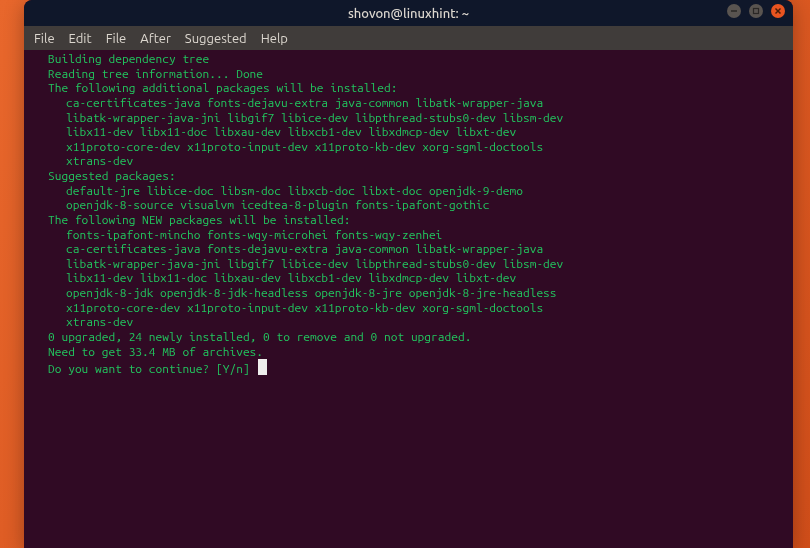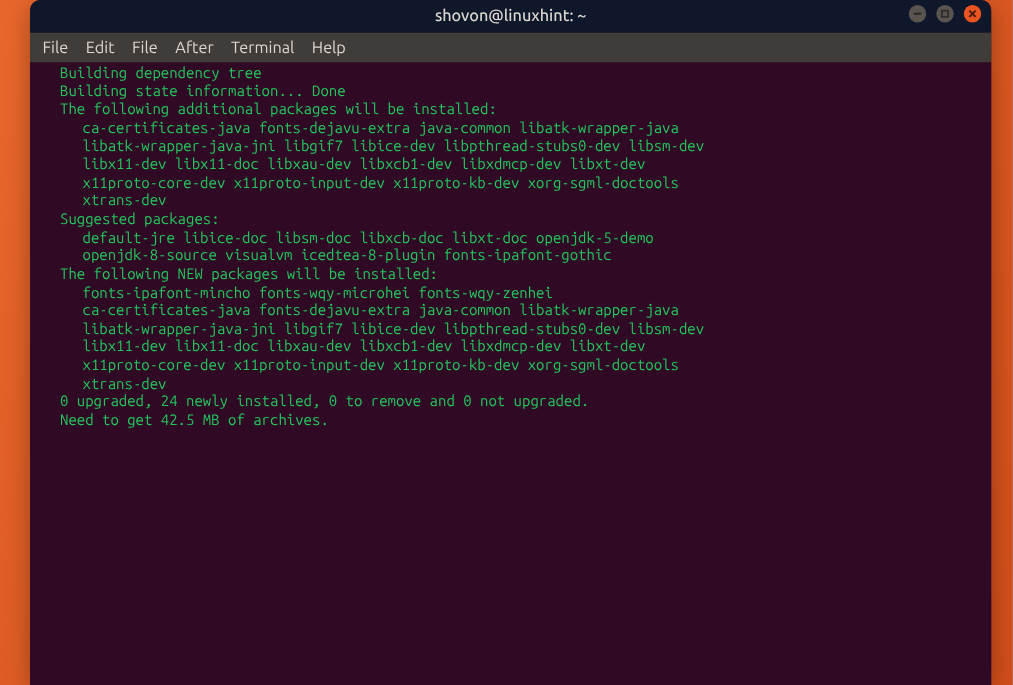--- a/index.html
+++ b/index.html
@@ -116,40 +116,42 @@
             <line x1="6.5" y1="1.5" x2="1.5" y2="6.5" stroke="#4a1c06" stroke-width="1.5"></line>
           </svg>
       </div>
     </div>
   </div>
   <div class="menubar">
     <span class="menu-item">File</span>
     <span class="menu-item">Edit</span>
     <span class="menu-item">File</span>
     <span class="menu-item">After</span>
-    <span class="menu-item">Terminal</span>
+    <span class="menu-item">Suggested</span>
     <span class="menu-item">Help</span>
   </div>
   <div class="terminal-body">
     <div id="lines-container">
         <div class="line">Building dependency tree</div>
-        <div class="line">Building state information... Done</div>
+        <div class="line">Reading tree information... Done</div>
         <div class="line">The following additional packages will be installed:</div>
         <div class="line indent">ca-certificates-java fonts-dejavu-extra java-common libatk-wrapper-java</div>
         <div class="line indent">libatk-wrapper-java-jni libgif7 libice-dev libpthread-stubs0-dev libsm-dev</div>
         <div class="line indent">libx11-dev libx11-doc libxau-dev libxcb1-dev libxdmcp-dev libxt-dev</div>
         <div class="line indent">x11proto-core-dev x11proto-input-dev x11proto-kb-dev xorg-sgml-doctools</div>
         <div class="line indent">xtrans-dev</div>
         <div class="line">Suggested packages:</div>
-        <div class="line indent">default-jre libice-doc libsm-doc libxcb-doc libxt-doc openjdk-5-demo</div>
+        <div class="line indent">default-jre libice-doc libsm-doc libxcb-doc libxt-doc openjdk-9-demo</div>
         <div class="line indent">openjdk-8-source visualvm icedtea-8-plugin fonts-ipafont-gothic</div>
         <div class="line">The following NEW packages will be installed:</div>
         <div class="line indent">fonts-ipafont-mincho fonts-wqy-microhei fonts-wqy-zenhei</div>
         <div class="line indent">ca-certificates-java fonts-dejavu-extra java-common libatk-wrapper-java</div>
         <div class="line indent">libatk-wrapper-java-jni libgif7 libice-dev libpthread-stubs0-dev libsm-dev</div>
         <div class="line indent">libx11-dev libx11-doc libxau-dev libxcb1-dev libxdmcp-dev libxt-dev</div>
+        <div class="line indent">openjdk-8-jdk openjdk-8-jdk-headless openjdk-8-jre openjdk-8-jre-headless</div>
         <div class="line indent">x11proto-core-dev x11proto-input-dev x11proto-kb-dev xorg-sgml-doctools</div>
         <div class="line indent">xtrans-dev</div>
         <div class="line">0 upgraded, 24 newly installed, 0 to remove and 0 not upgraded.</div>
-        <div class="line">Need to get 42.5 MB of archives.</div>
+        <div class="line">Need to get 33.4 MB of archives.</div>
       </div>
+    <div class="line"><span>Do you want to continue? [Y/n] </span><span class="cursor"></span></div>
   </div>
 </div>
 
 </body></html>

